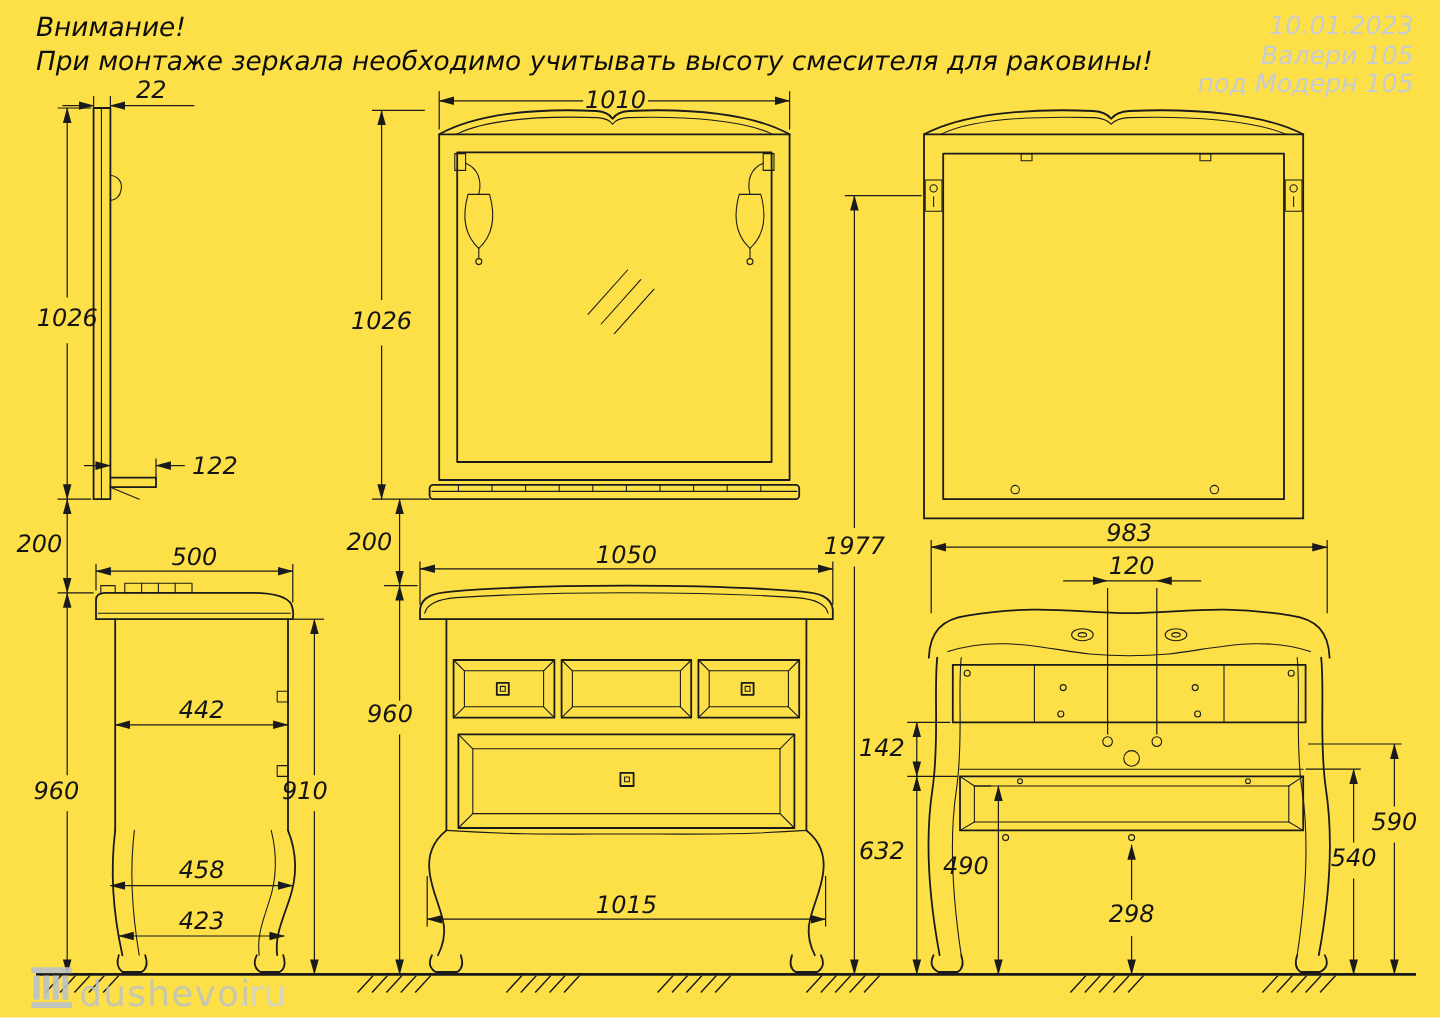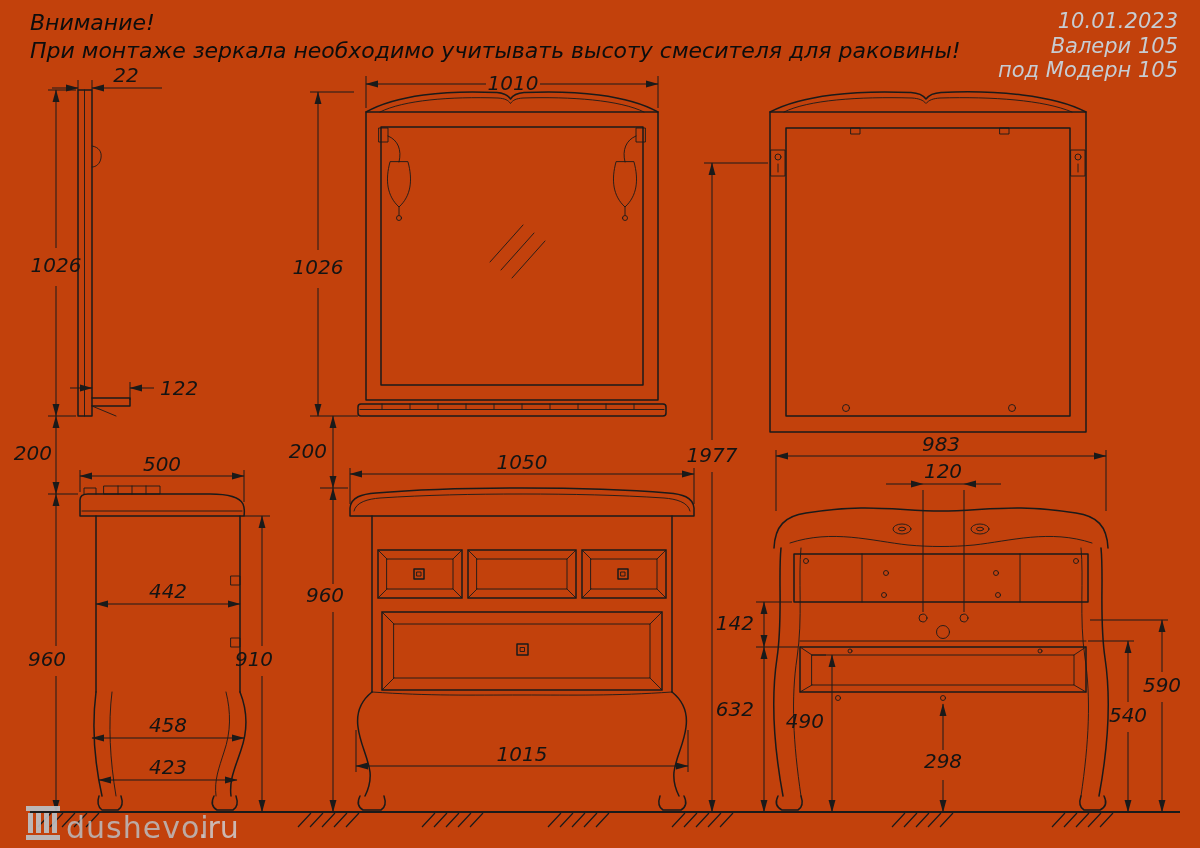--- a/index.html
+++ b/index.html
@@ -1,16 +1,16 @@
 <!DOCTYPE html>
 <html><head>
 <meta charset="utf-8">
 <style>
   html,body{margin:0;padding:0;background:#ffffff}
-  .stage{position:relative;width:1200px;height:848px;background:#c2410c;overflow:hidden;
+  .stage{position:relative;width:1200px;height:848px;background:#fde047;overflow:hidden;
          font-family:"DejaVu Sans",sans-serif}
   svg{display:block}
   .o {fill:none;stroke:#1a1a1a;stroke-width:1.5;stroke-linecap:round;stroke-linejoin:round}
   .o2{fill:none;stroke:#1a1a1a;stroke-width:0.9;stroke-linecap:round;stroke-linejoin:round}
   .d {fill:none;stroke:#1a1a1a;stroke-width:1}
   .db{marker-start:url(#arr);marker-end:url(#arr)}
   .ds{marker-start:url(#arr)}
   .de{marker-end:url(#arr)}
   .ht{stroke:#1a1a1a;stroke-width:1.2}
   .gl{stroke:#1a1a1a;stroke-width:2.2}

